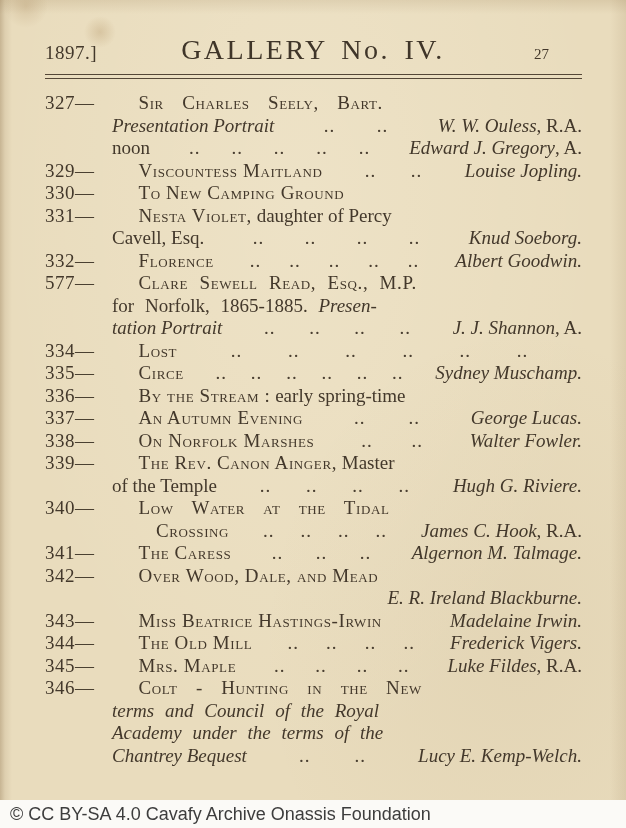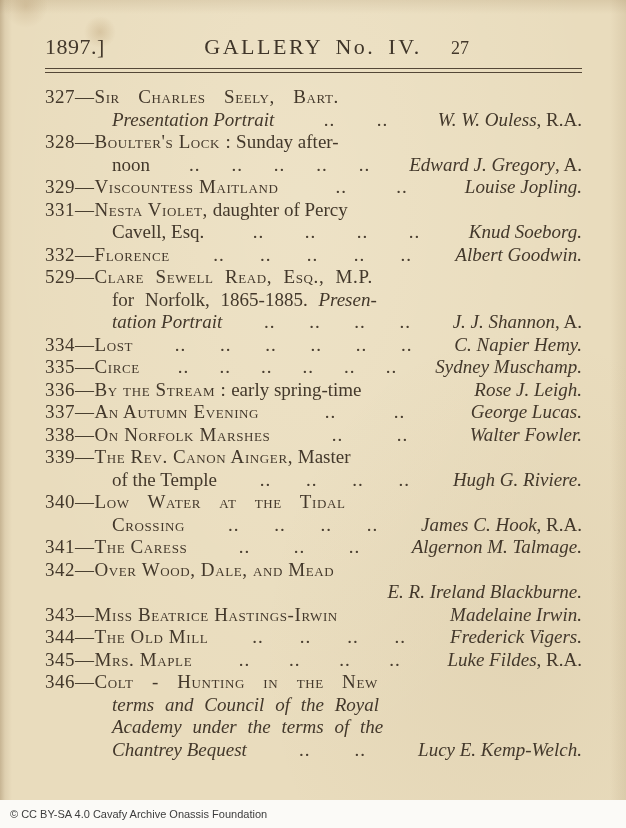--- a/index.html
+++ b/index.html
@@ -15,56 +15,56 @@
       linear-gradient(270deg, rgba(130,100,60,.12) 0px, rgba(130,100,60,0) 16px),
       linear-gradient(180deg, rgba(140,110,65,.16) 0px, rgba(140,110,65,0) 14px),
       #e9dcbd;
     font-family:"Liberation Serif", serif;
     color:#43382b;
   }
   .header{
     display:flex;align-items:baseline;
     padding:34px 45px 0 45px;
   }
-  .year{width:130px;font-size:22px;letter-spacing:.5px;}
-  .gallery-title{flex:1;text-align:center;font-size:22px;letter-spacing:2.5px;word-spacing:5px;color:#3f3529;}
-  .pagenum{width:130px;padding-right:32px;box-sizing:border-box;font-size:18px;}
+  .year{width:130px;font-size:19px;letter-spacing:.5px;}
+  .gallery-title{flex:1;text-align:center;font-size:28px;letter-spacing:2.5px;word-spacing:5px;color:#3f3529;}
+  .pagenum{width:130px;text-align:right;padding-right:32px;box-sizing:border-box;font-size:15px;}
   .rule{
     margin:8px 44px 0 45px;
     border-top:1.5px solid #544737;
     border-bottom:1px solid #544737;
     height:3px;
   }
   .content{
     margin:13px 44px 0 45px;
     font-size:19px;
   }
   .line{
     display:flex;align-items:baseline;
     line-height:22.5px;
     white-space:nowrap;
   }
   .line .title{white-space:pre;}
   .indent{padding-left:67px;}
   .num{white-space:pre;letter-spacing:.5px;}
-  .sc{font-variant:small-caps;letter-spacing:.6px;}
+  .sc{font-variant:small-caps;letter-spacing:.6px;margin-left:44px;}
   .it{font-style:italic;margin-top:12px;}
   .ro{font-style:normal;}
   .sp1 .title{word-spacing:13px;}
   .sp2 .title{word-spacing:6px;}
   .ld{
     flex:1;display:flex;justify-content:space-evenly;align-items:baseline;
     margin:0 8px;min-width:14px;letter-spacing:1px;color:#4a3f31;
   }
   .artist{margin-left:auto;white-space:pre;}
   .artist .it{font-style:italic;}
   .footer{
     position:absolute;left:0;bottom:0;width:626px;height:28px;
     background:#fbfaf7;display:flex;align-items:center;
-    font-family:"Liberation Sans", sans-serif;font-size:11px;color:#3d3d3d;
+    font-family:"Liberation Sans", sans-serif;font-size:18px;color:#3d3d3d;
     padding-left:10px;box-sizing:border-box;
   }
 </style>
 </head>
 <body>
 
 <div class="page">
   <div class="header">
     <span class="year">1897.]</span>
     <span class="gallery-title">GALLERY No. IV.</span>
@@ -79,23 +79,20 @@
         <div class="line indent">
           <span class="title"><span class="it">Presentation Portrait</span></span>
           <span class="ld">
             <span>..</span>
             <span>..</span>
           </span>
           <span class="artist"><span class="it">W. W. Ouless</span><span class="ro">, R.A.</span></span>
         </div>
       </div>
       <div>
-        <div class="line">
-          <span class="title"><span class="num">328—</span><span class="sc">Boulter's Lock :</span><span class="ro"> Sunday after-</span></span>
-        </div>
         <div class="line indent">
           <span class="title"><span class="ro">noon</span></span>
           <span class="ld">
             <span>..</span>
             <span>..</span>
             <span>..</span>
             <span>..</span>
             <span>..</span>
           </span>
           <span class="artist"><span class="it">Edward J. Gregory</span><span class="ro">, A.</span></span>
@@ -106,20 +103,21 @@
           <span class="title"><span class="num">329—</span><span class="sc">Viscountess Maitland</span></span>
           <span class="ld">
             <span>..</span>
             <span>..</span>
           </span>
           <span class="artist"><span class="it">Louise Jopling.</span></span>
         </div>
       </div>
       <div>
         <div class="line">
+          <span class="title"><span class="num">330—</span><span class="sc">To New Camping Ground</span></span>
         </div>
       </div>
       <div>
         <div class="line">
           <span class="title"><span class="num">331—</span><span class="sc">Nesta Violet,</span><span class="ro"> daughter of Percy</span></span>
         </div>
         <div class="line indent">
           <span class="title"><span class="ro">Cavell, Esq.</span></span>
           <span class="ld">
             <span>..</span>
@@ -138,21 +136,21 @@
             <span>..</span>
             <span>..</span>
             <span>..</span>
             <span>..</span>
           </span>
           <span class="artist"><span class="it">Albert Goodwin.</span></span>
         </div>
       </div>
       <div>
         <div class="line sp2">
-          <span class="title"><span class="num">529—</span><span class="sc">Clare Sewell Read, Esq., M.P.</span></span>
+          <span class="title"><span class="num">577—</span><span class="sc">Clare Sewell Read, Esq., M.P.</span></span>
         </div>
         <div class="line indent sp2">
           <span class="title"><span class="ro">for Norfolk, 1865-1885. </span><span class="it">Presen-</span></span>
         </div>
         <div class="line indent">
           <span class="title"><span class="it">tation Portrait</span></span>
           <span class="ld">
             <span>..</span>
             <span>..</span>
             <span>..</span>
@@ -165,41 +163,39 @@
         <div class="line">
           <span class="title"><span class="num">334—</span><span class="sc">Lost</span></span>
           <span class="ld">
             <span>..</span>
             <span>..</span>
             <span>..</span>
             <span>..</span>
             <span>..</span>
             <span>..</span>
           </span>
-          <span class="artist"><span class="it">C. Napier Hemy.</span></span>
         </div>
       </div>
       <div>
         <div class="line">
           <span class="title"><span class="num">335—</span><span class="sc">Circe</span></span>
           <span class="ld">
             <span>..</span>
             <span>..</span>
             <span>..</span>
             <span>..</span>
             <span>..</span>
             <span>..</span>
           </span>
           <span class="artist"><span class="it">Sydney Muschamp.</span></span>
         </div>
       </div>
       <div>
         <div class="line">
           <span class="title"><span class="num">336—</span><span class="sc">By the Stream :</span><span class="ro"> early spring-time</span></span>
-          <span class="artist"><span class="it">Rose J. Leigh.</span></span>
         </div>
       </div>
       <div>
         <div class="line">
           <span class="title"><span class="num">337—</span><span class="sc">An Autumn Evening</span></span>
           <span class="ld">
             <span>..</span>
             <span>..</span>
           </span>
           <span class="artist"><span class="it">George Lucas.</span></span>

